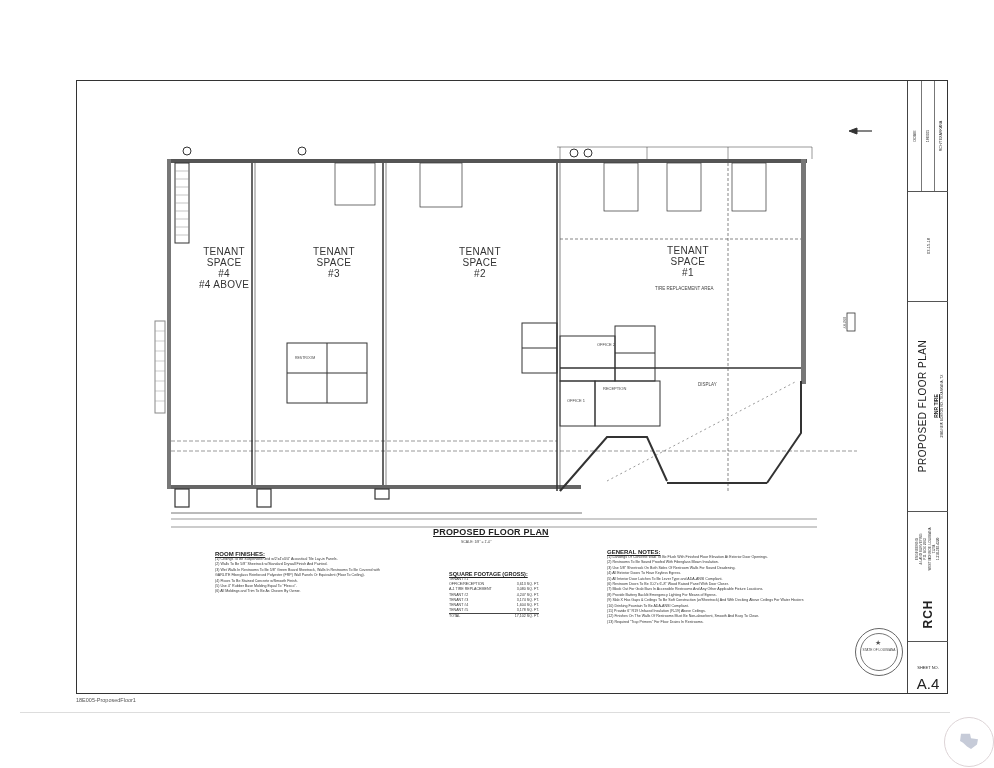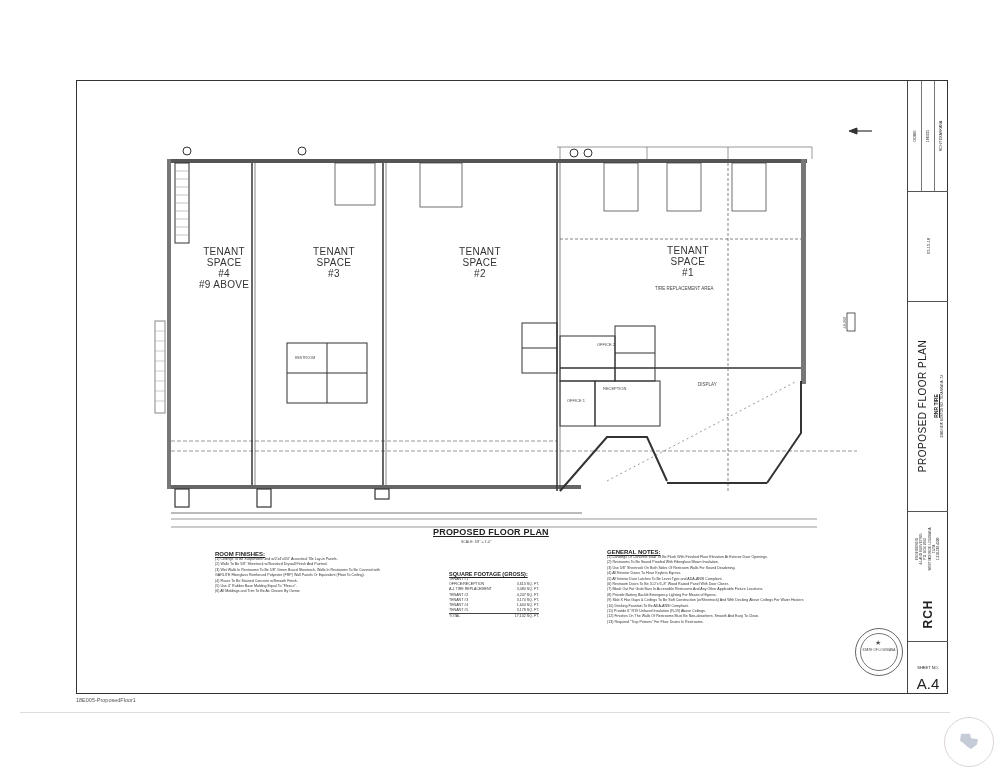--- a/index.html
+++ b/index.html
@@ -130,21 +130,21 @@
 
         <line x1="780" y1="50" x2="795" y2="50" stroke-width="1.2"></line>
         <polygon points="772,50 780,47 780,53" fill="#333"></polygon>
       </g>
     </svg>
 
     <div class="txt tenant" style="left:122px;top:165px;">
       <div>TENANT</div>
       <div>SPACE</div>
       <div>#4</div>
-      <div>#9 ABOVE</div>
+      <div>#4 ABOVE</div>
     </div>
     <div class="txt tenant" style="left:236px;top:165px;">
       <div>TENANT</div>
       <div>SPACE</div>
       <div>#3</div>
     </div>
     <div class="txt tenant" style="left:382px;top:165px;">
       <div>TENANT</div>
       <div>SPACE</div>
       <div>#2</div>

